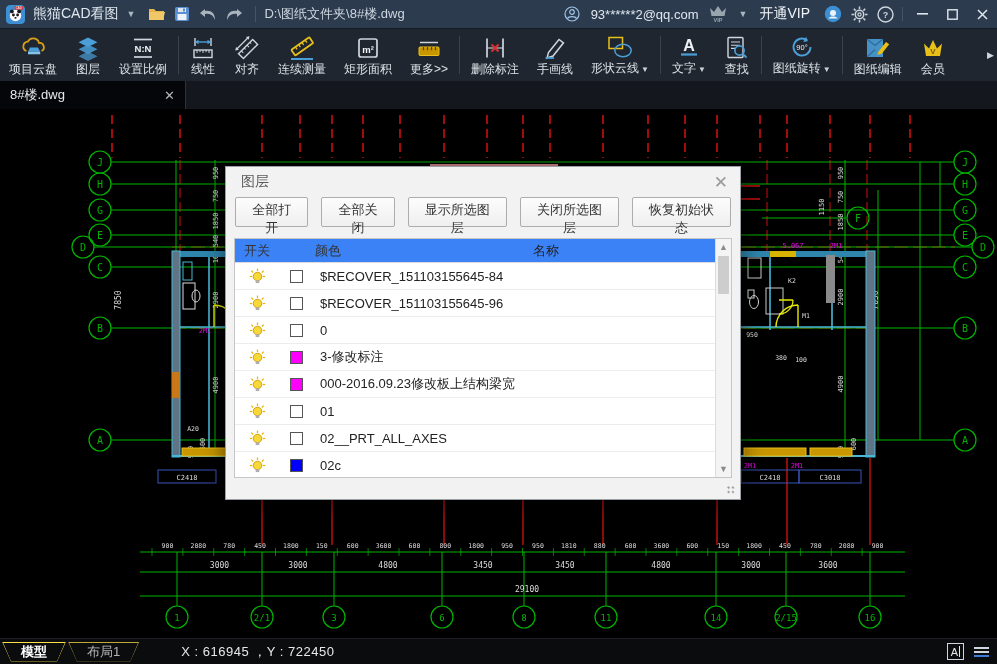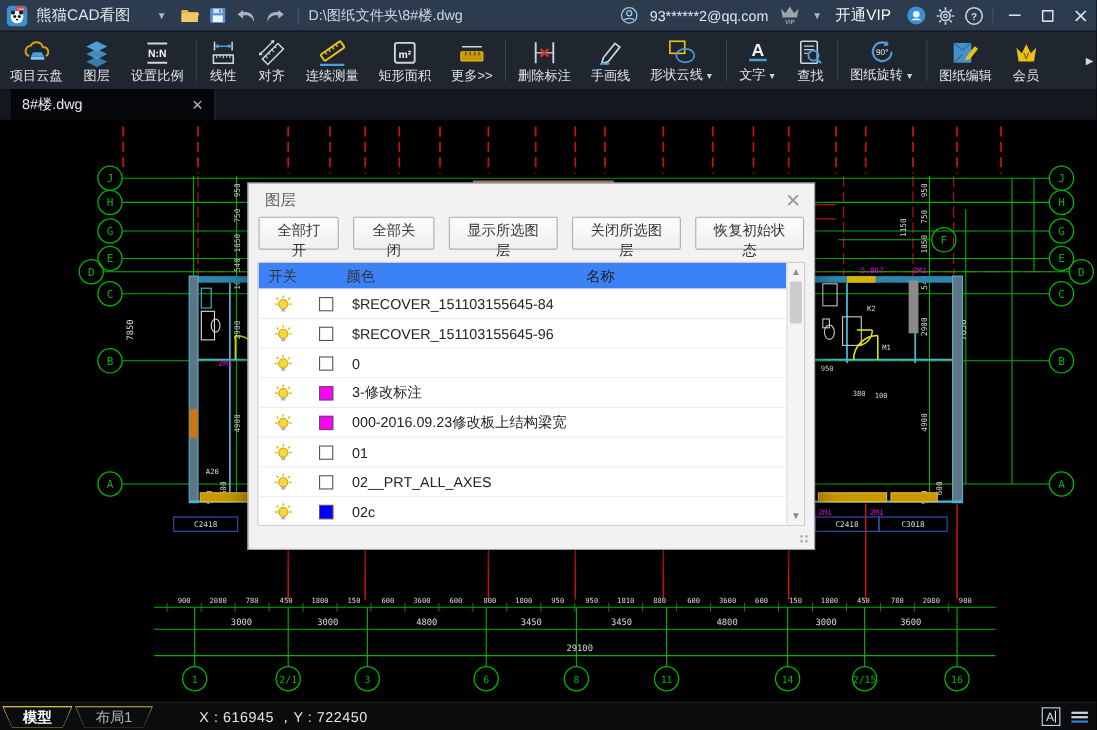--- a/index.html
+++ b/index.html
@@ -6,21 +6,21 @@
   html,body { width:997px; height:664px; overflow:hidden; background:#000;
               font-family:"Liberation Sans", sans-serif; }
   .app { position:relative; width:997px; height:664px; }
 
   
   .titlebar { position:absolute; top:0; left:0; width:100%; height:28px;
     background:#2c3b4e; display:flex; align-items:center; color:#dfe7ee; font-size:14px; }
   .tb-left, .tb-right { display:flex; align-items:center; height:100%; }
   .tb-right { margin-left:auto; }
   .logo { width:19px; height:19px; margin:0 8px 0 6px; border-radius:4px; }
-  .appname { margin-right:16px;text-align:center; }
+  .appname { margin-right:0;text-align:center; }
   .chev { font-size:9px; color:#aab6c2; margin:0 8px; }
   .tb-ic { width:26px; height:100%; display:flex; align-items:center; justify-content:center; }
   .tb-sep { width:1px; height:16px; background:#44556a; margin:0 8px; }
   .filepath { font-size:13px; color:#cdd6df; }
   .acct-email { font-size:13px; margin:0 6px; }
   .openvip { font-size:14px; color:#f0f4f8; margin:0 10px 0 4px; }
   .winbtn { width:30px; height:100%; display:flex; align-items:center; justify-content:center; color:#dfe7ee; font-size:13px; }
   .win-sep { width:1px; height:14px; background:#44556a; margin:0 4px; }
 
   
@@ -29,21 +29,21 @@
   .tbtn { display:flex; flex-direction:column; align-items:center; justify-content:center;
     padding:2px 9px 3px; color:#dde3e9; font-size:12px; white-space:nowrap; }
   .ticon { height:27px; display:flex; align-items:flex-end; justify-content:center; margin-bottom:2px; }
   .tlabel { line-height:13px; }
   .dd { font-size:8px; color:#c9d1d9; margin-left:2px; }
   .tsep { width:1px; background:#39424f; margin:7px 2px; }
   .more-arrow { margin-left:auto; align-self:center; color:#cfd6dd; font-size:9px; padding-right:3px; }
 
   
   .tabbar { position:absolute; top:81px; left:0; width:100%; height:28px; background:#14171e; }
-  .dwgtab { position:absolute; left:10px; top:0; width:186px; height:28px; background:#05060a;
+  .dwgtab { position:absolute; left:0; top:0; width:186px; height:28px; background:#05060a;
     color:#e8e8e8; font-size:13px; display:flex; align-items:center; padding:0 10px;
     border-right:1px solid #2a3140; }
   .dwgtab .close-x { margin-left:auto; color:#b8b8b8; font-size:13px; }
 
   
   .canvas { position:absolute; top:109px; left:0; width:997px; height:529px; background:#000; }
   .canvas svg { display:block; }
   text.cad { font-family:"DejaVu Sans Mono", monospace; }
 
   

